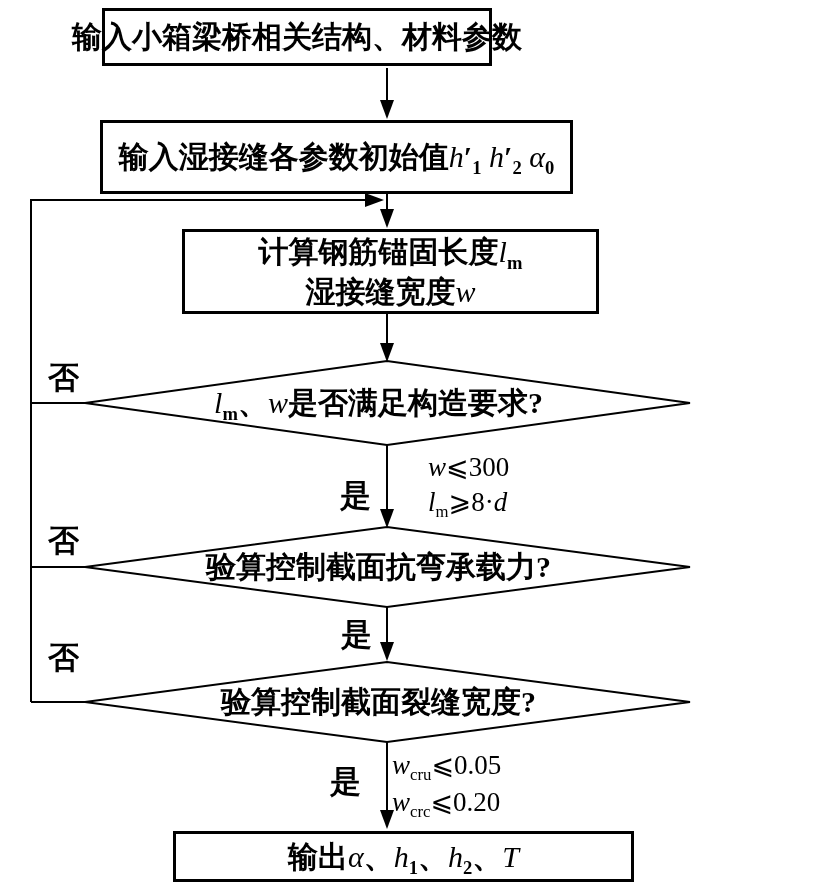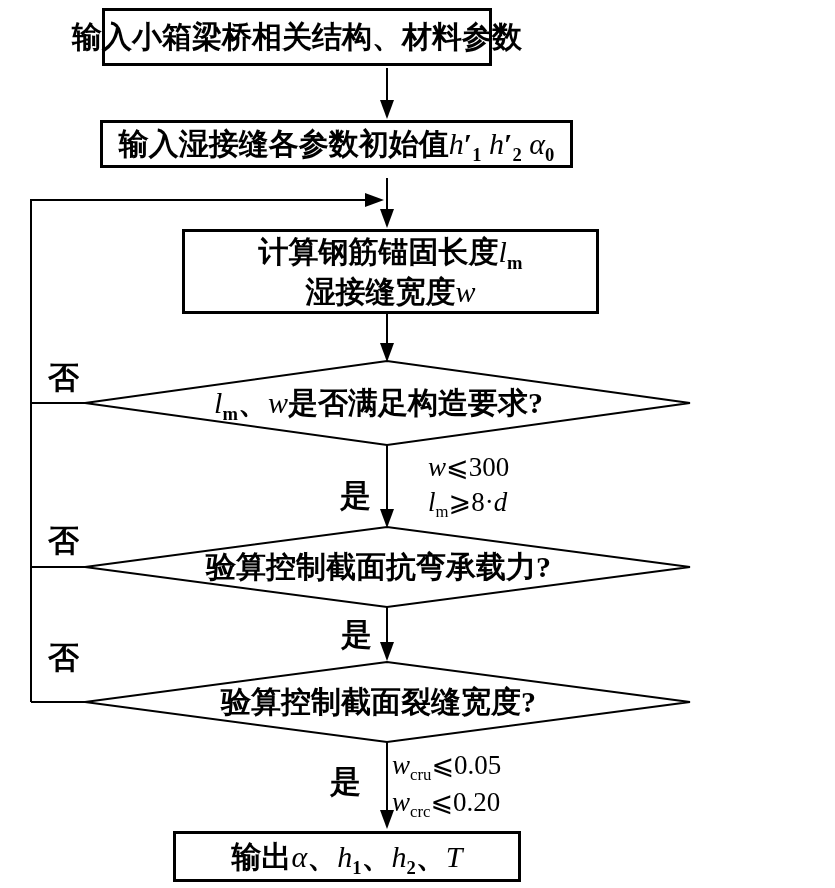--- a/index.html
+++ b/index.html
@@ -57,30 +57,30 @@
       <polygon points="85,403 387,361 690,403 387,445"></polygon>
       <polygon points="85,567 387,527 690,567 387,607"></polygon>
       <polygon points="85,702 387,662 690,702 387,742"></polygon>
     </g>
   </svg>
 
   <div class="node" style="left:102px; top:8px;  width:390px; height:58px;">
     <span>输入小箱梁桥相关结构、材料参数</span>
   </div>
 
-  <div class="node" style="left:100px; top:120px; width:473px; height:48px;">
+  <div class="node" style="left:100px; top:120px; width:473px; height:74px;">
     <span>输入湿接缝各参数初始值<i>h</i>′<sub>1</sub> <i>h</i>′<sub>2</sub> <i>α</i><sub>0</sub></span>
   </div>
 
   <div class="node" style="left:182px; top:229px; width:417px; height:85px;">
     <span>计算钢筋锚固长度<i>l</i><sub>m</sub></span>
     <span>湿接缝宽度<i>w</i></span>
   </div>
 
-  <div class="node" style="left:173px; top:831px; width:348px; height:51px;">
+  <div class="node" style="left:173px; top:831px; width:461px; height:51px;">
     <span>输出<i>α</i>、<i>h</i><sub>1</sub>、<i>h</i><sub>2</sub>、<i>T</i></span>
   </div>
 
   <div class="dtext" style="top:385px;"><i>l</i><sub>m</sub>、<i>w</i>是否满足构造要求?</div>
   <div class="dtext" style="top:549px;">验算控制截面抗弯承载力?</div>
   <div class="dtext" style="top:684px;">验算控制截面裂缝宽度?</div>
 
   <div class="lbl" style="left:48px;  top:361px;">否</div>
   <div class="lbl" style="left:48px;  top:524px;">否</div>
   <div class="lbl" style="left:48px;  top:641px;">否</div>

